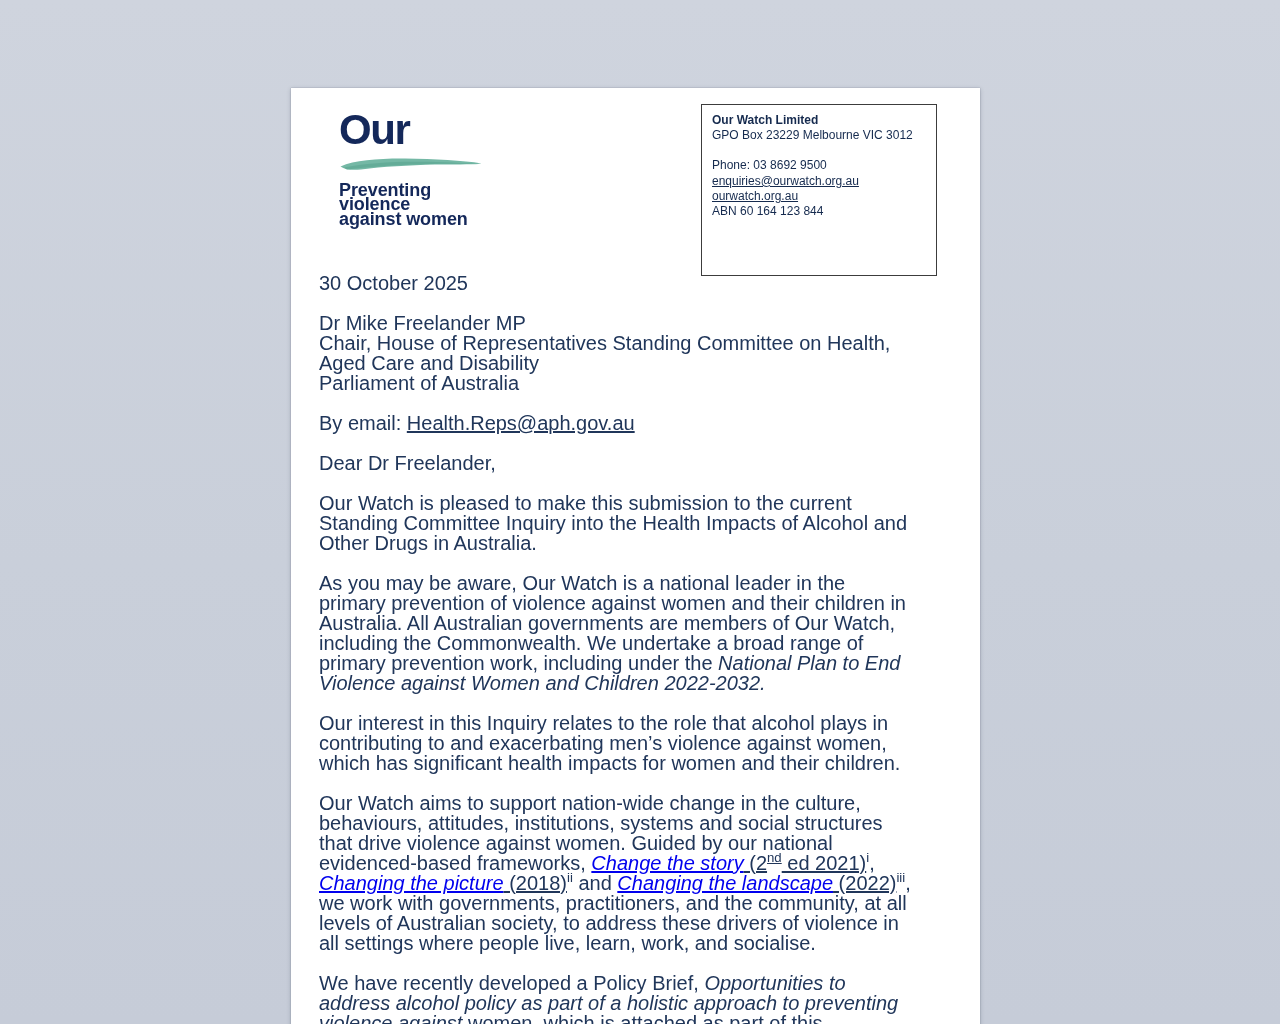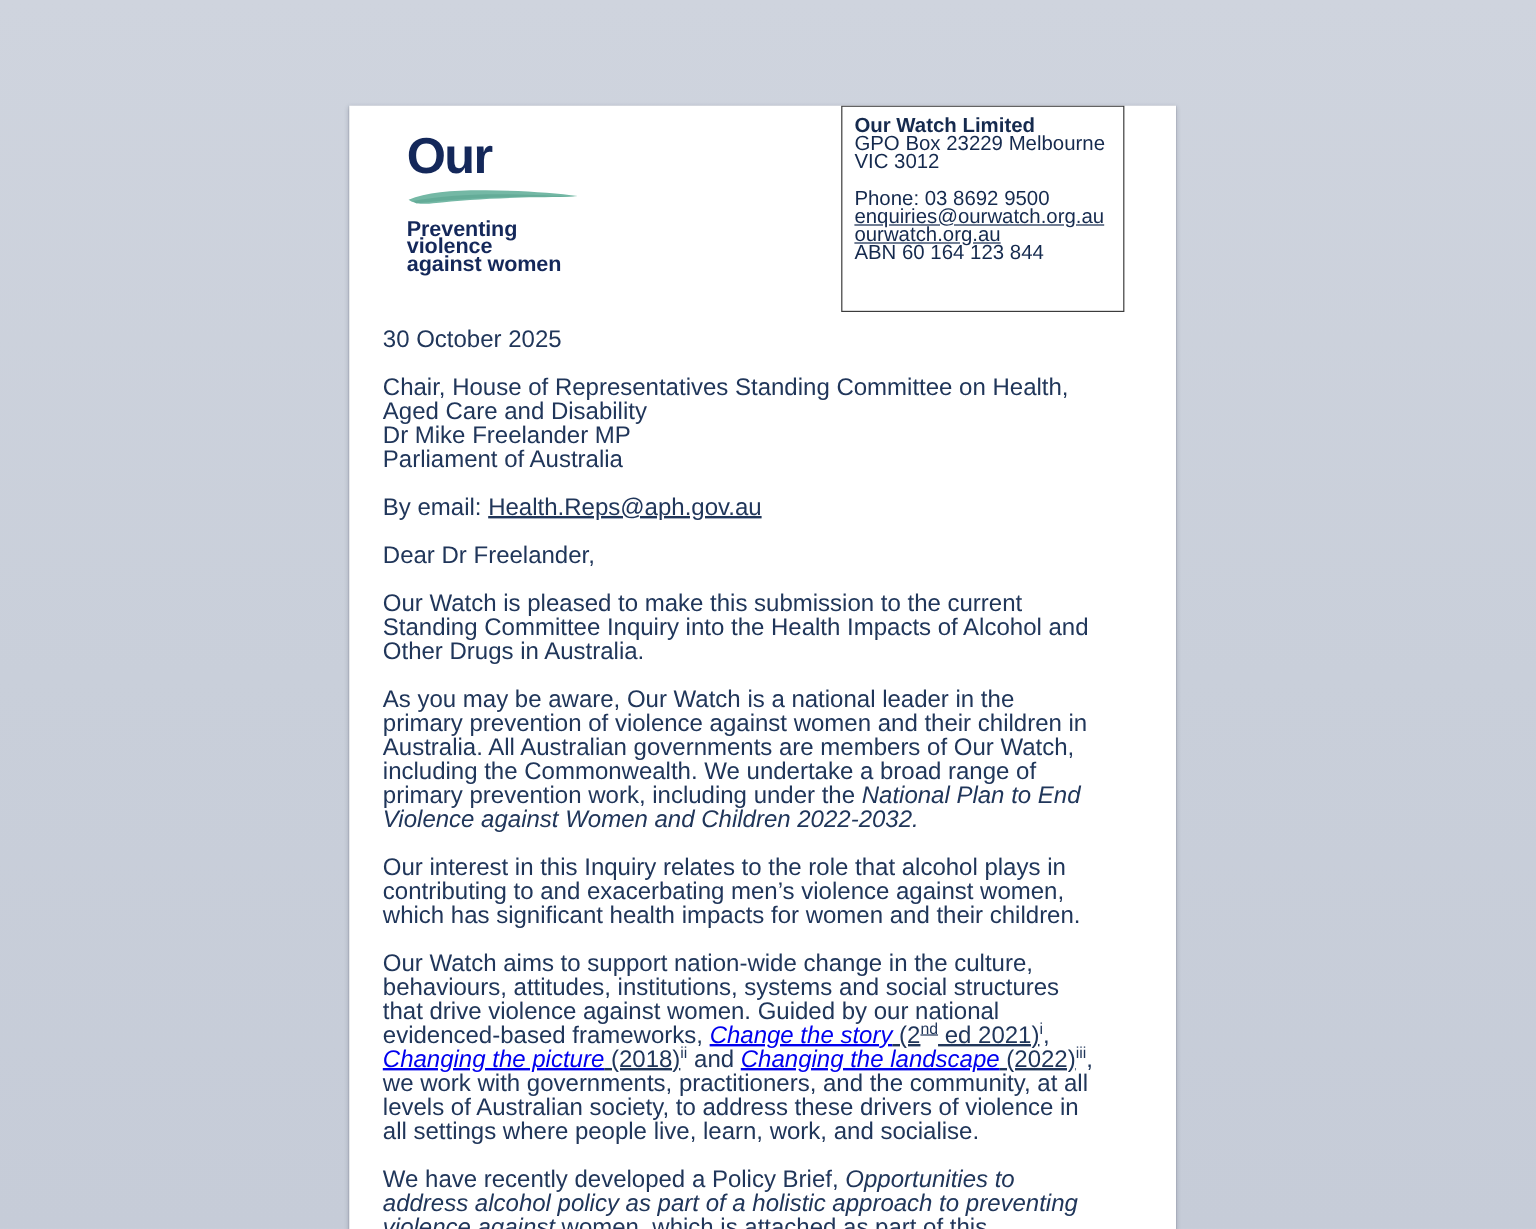--- a/index.html
+++ b/index.html
@@ -67,27 +67,27 @@
     font-size: 18px;
     line-height: 14.4px;
     letter-spacing: -0.1px;
     color: #14285a;
   }
 
   
   .address-box {
     position: absolute;
     left: 410px;
-    top: 0px;
+    top: 16px;
     width: 236px;
     height: 172px;
     border: 1px solid #3c3c3c;
     box-sizing: border-box;
     padding: 8px 10px 0 10px;
-    font-size: 17px;
+    font-size: 12px;
     line-height: 15.2px;
     color: #152a4e;
   }
   .address-box .org { font-weight: bold; }
   .address-box .gap { height: 15px; }
   .address-box a,
   .address-box .link {
     color: #152a4e;
     text-decoration: underline;
     display: block;
@@ -158,22 +158,22 @@
       <div>ABN 60 164 123 844</div>
     </div>
 
   </div>
 
   <div class="body">
 
     <div class="date">30 October 2025</div>
 
     <div class="addressee">
+      <div>Dr Mike Freelander MP</div>
       <div>Chair, House of Representatives Standing Committee on Health, Aged Care and Disability</div>
-      <div>Dr Mike Freelander MP</div>
       <div>Parliament of Australia</div>
     </div>
 
     <div class="blk"><span>By email: </span><a class="inline" href="#">Health.Reps@aph.gov.au</a></div>
 
     <div class="blk">Dear Dr Freelander,</div>
 
     <div class="blk">Our Watch is pleased to make this submission to the current Standing Committee Inquiry into the Health Impacts of Alcohol and Other Drugs in Australia.</div>
 
     <div class="blk"><span>As you may be aware, Our Watch is a national leader in the primary prevention of violence against women and their children in Australia. All Australian governments are members of Our Watch, including the Commonwealth. We undertake a broad range of primary prevention work, including under the </span><span class="it">National Plan to End Violence against Women and Children 2022-2032.</span></div>

